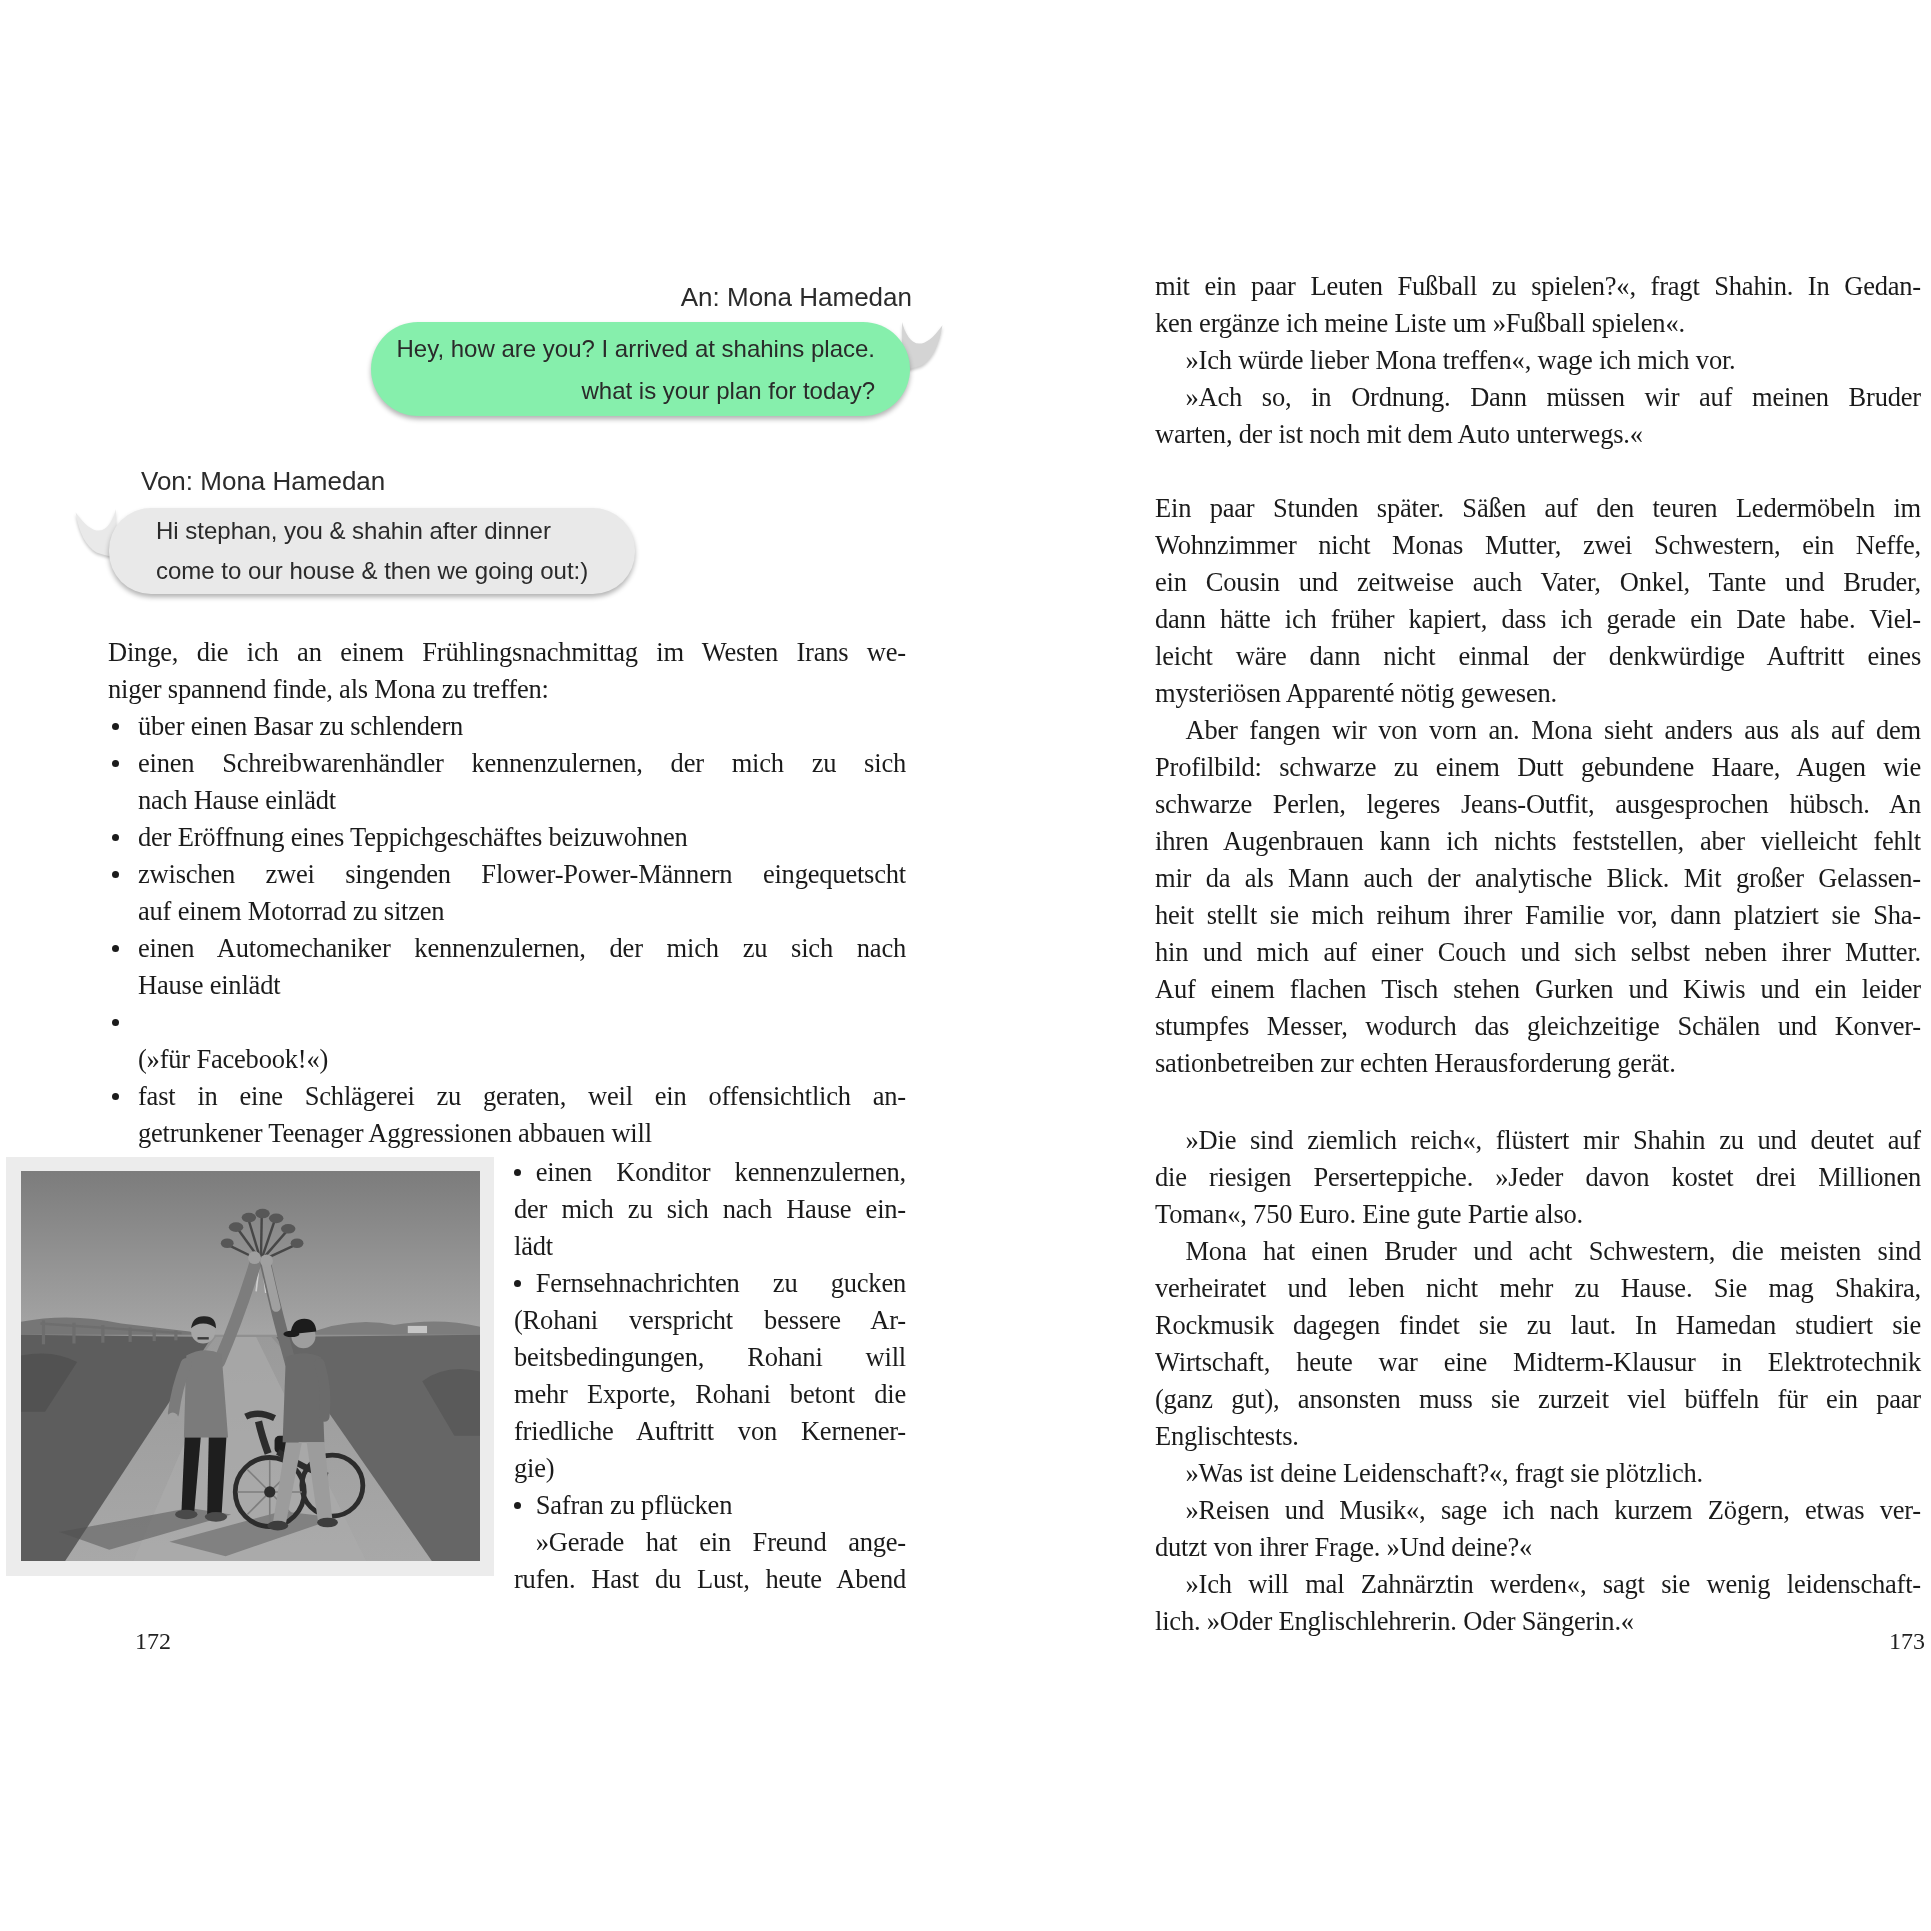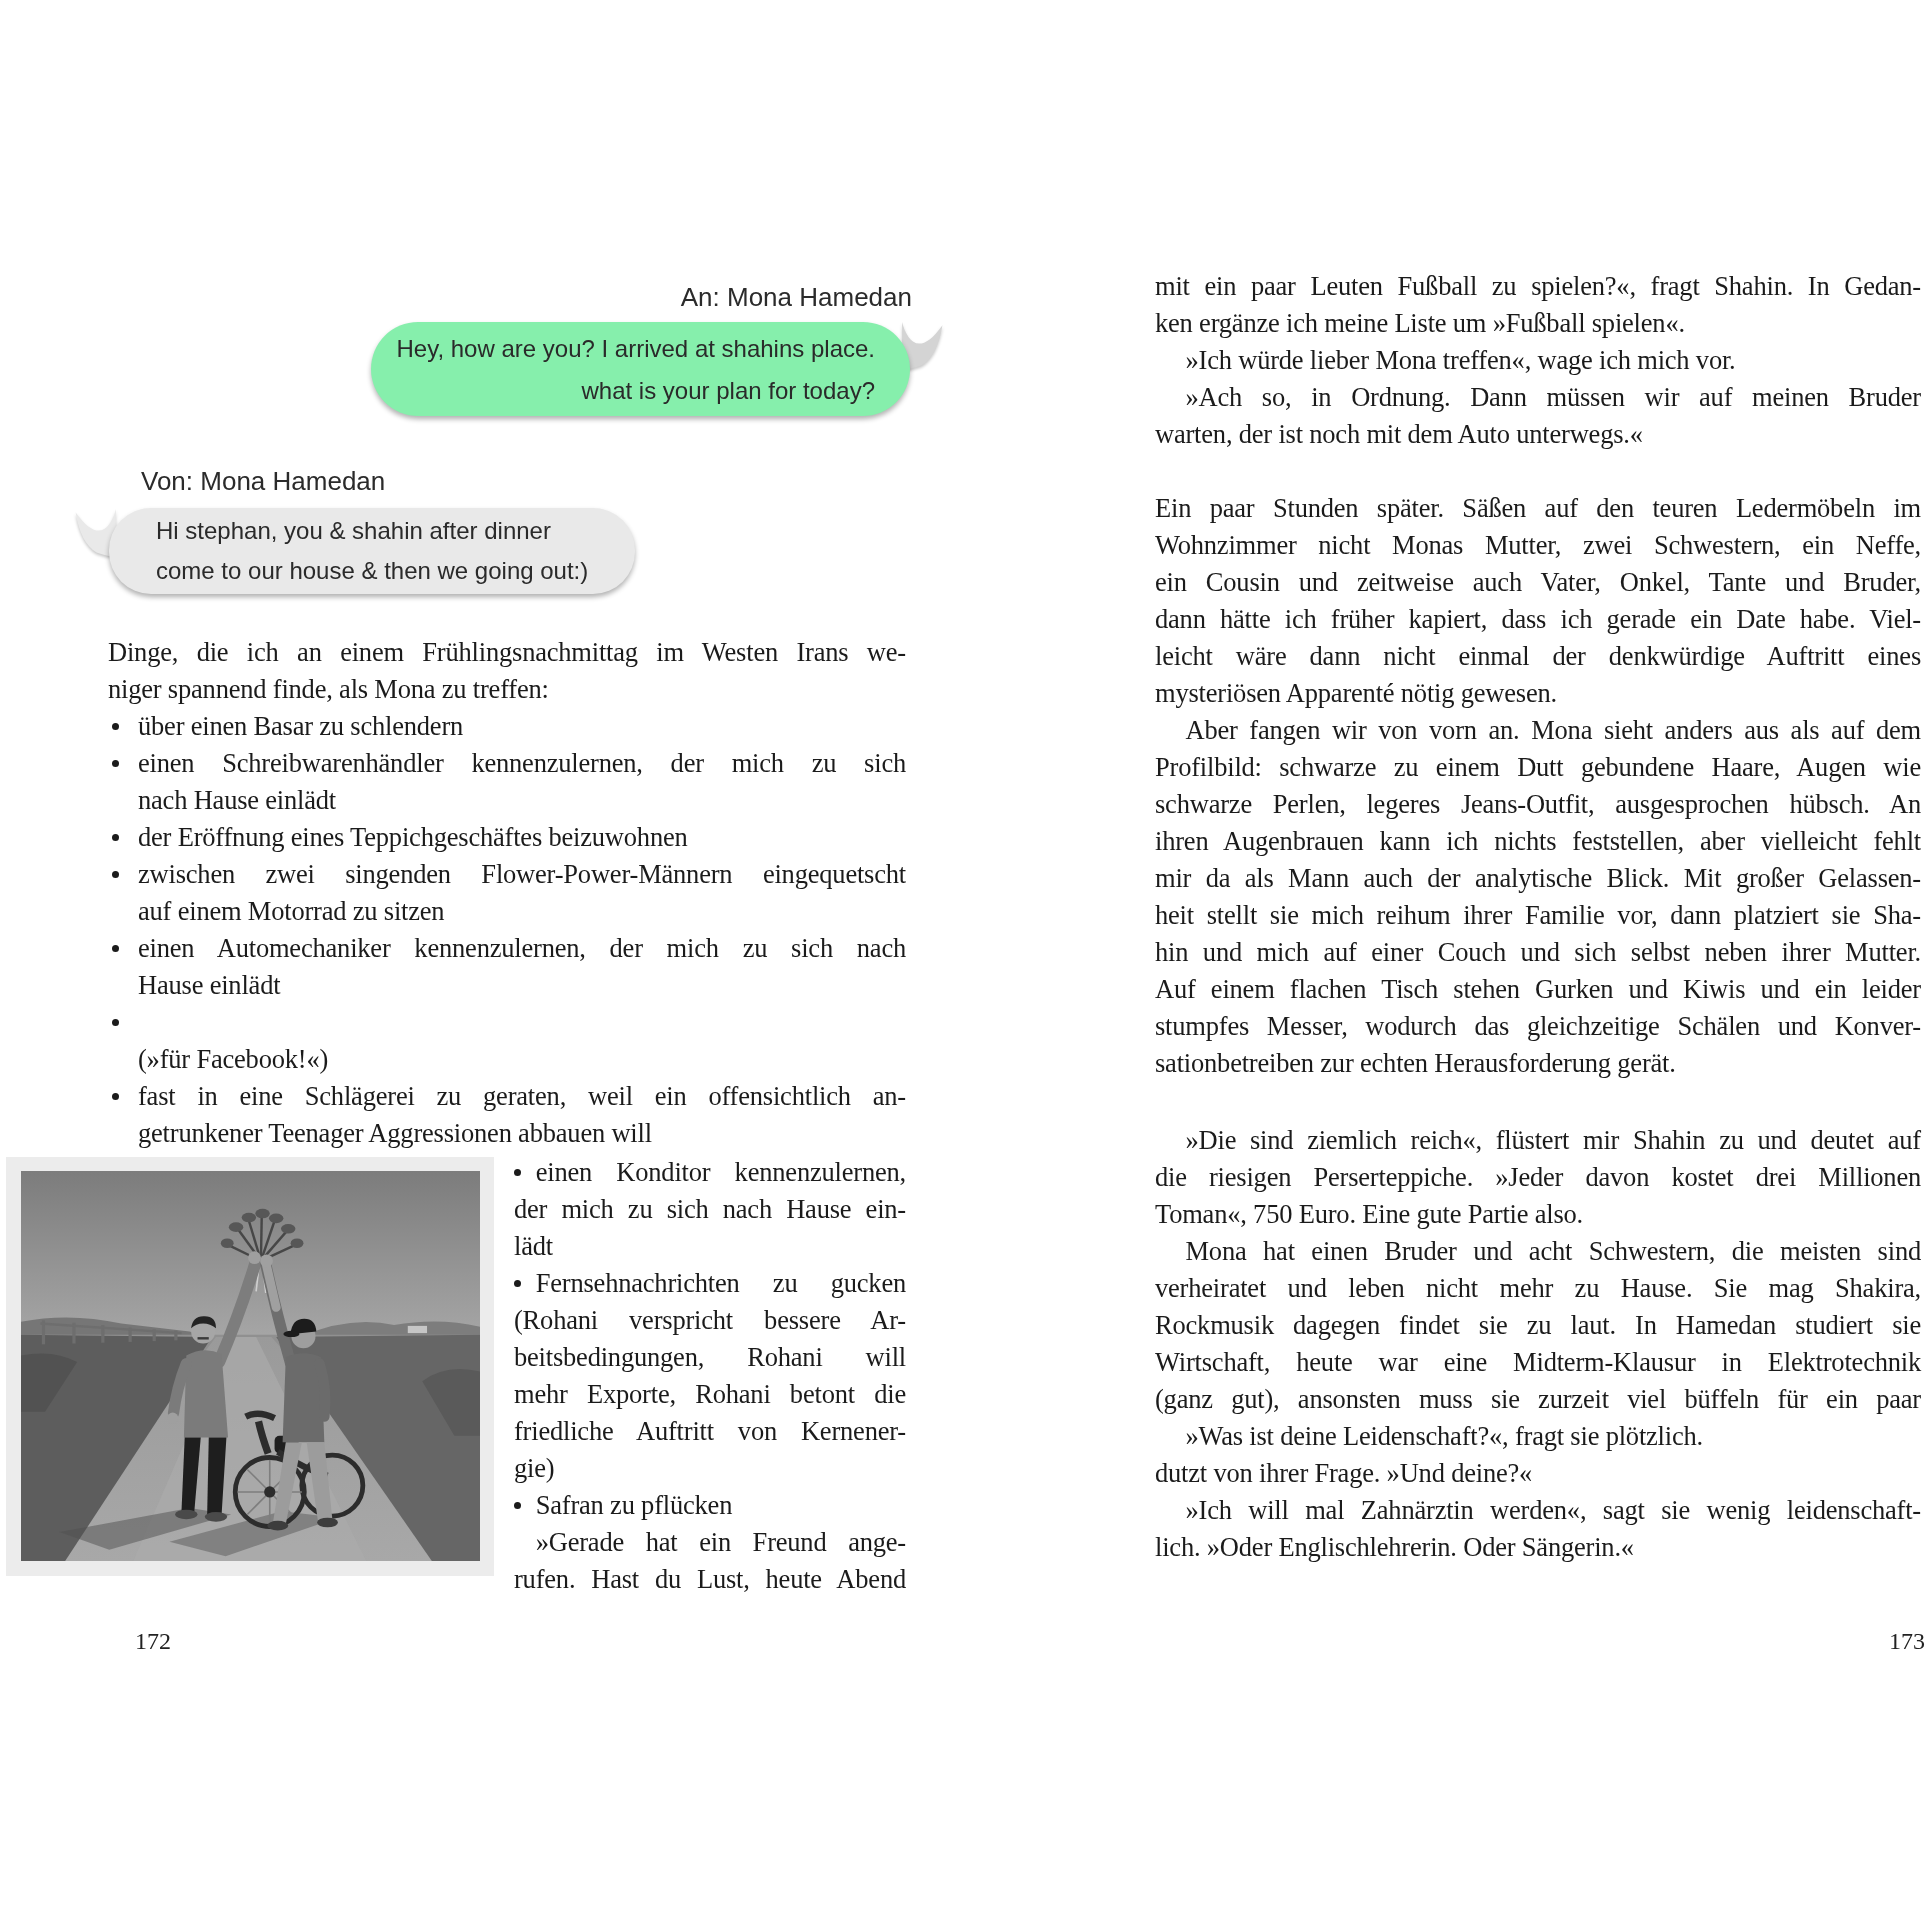--- a/index.html
+++ b/index.html
@@ -233,21 +233,23 @@
       <div class="line just"><span class="t" style="display: inline; white-space: normal;">stumpfes Messer, wodurch das gleichzeitige Schälen und Konver-</span></div>
       <div class="line"><span class="t" style="display: inline; white-space: normal;">sationbetreiben zur echten Herausforderung gerät.</span></div>
       <div class="line just" style="padding-left: 30.5px; margin-top: 40px;"><span class="t" style="display: inline; white-space: normal;">»Die sind ziemlich reich«, flüstert mir Shahin zu und deutet auf</span></div>
       <div class="line just"><span class="t" style="display: inline; white-space: normal;">die riesigen Perserteppiche. »Jeder davon kostet drei Millionen</span></div>
       <div class="line"><span class="t" style="display: inline; white-space: normal;">Toman«, 750 Euro. Eine gute Partie also.</span></div>
       <div class="line just" style="padding-left: 30.5px;"><span class="t" style="display: inline; white-space: normal;">Mona hat einen Bruder und acht Schwestern, die meisten sind</span></div>
       <div class="line just"><span class="t" style="display: inline; white-space: normal;">verheiratet und leben nicht mehr zu Hause. Sie mag Shakira,</span></div>
       <div class="line just"><span class="t" style="display: inline; white-space: normal;">Rockmusik dagegen findet sie zu laut. In Hamedan studiert sie</span></div>
       <div class="line just"><span class="t" style="display: inline; white-space: normal;">Wirtschaft, heute war eine Midterm-Klausur in Elektrotechnik</span></div>
       <div class="line just"><span class="t" style="display: inline; white-space: normal;">(ganz gut), ansonsten muss sie zurzeit viel büffeln für ein paar</span></div>
+      <div class="line"><span class="t" style="display: inline; white-space: normal;">Englischtests.</span></div>
       <div class="line" style="padding-left: 30.5px;"><span class="t" style="display: inline; white-space: normal;">»Was ist deine Leidenschaft?«, fragt sie plötzlich.</span></div>
+      <div class="line just" style="padding-left: 30.5px;"><span class="t" style="display: inline; white-space: normal;">»Reisen und Musik«, sage ich nach kurzem Zögern, etwas ver-</span></div>
       <div class="line"><span class="t" style="display: inline; white-space: normal;">dutzt von ihrer Frage. »Und deine?«</span></div>
       <div class="line just" style="padding-left: 30.5px;"><span class="t" style="display: inline; white-space: normal;">»Ich will mal Zahnärztin werden«, sagt sie wenig leidenschaft-</span></div>
       <div class="line"><span class="t" style="display: inline; white-space: normal;">lich. »Oder Englischlehrerin. Oder Sängerin.«</span></div>
     </div>
 
   <div class="abs folio" style="left:799px;top:1628px;width:160px;text-align:right;">173</div>
 </div>
 
 
 </body></html>

